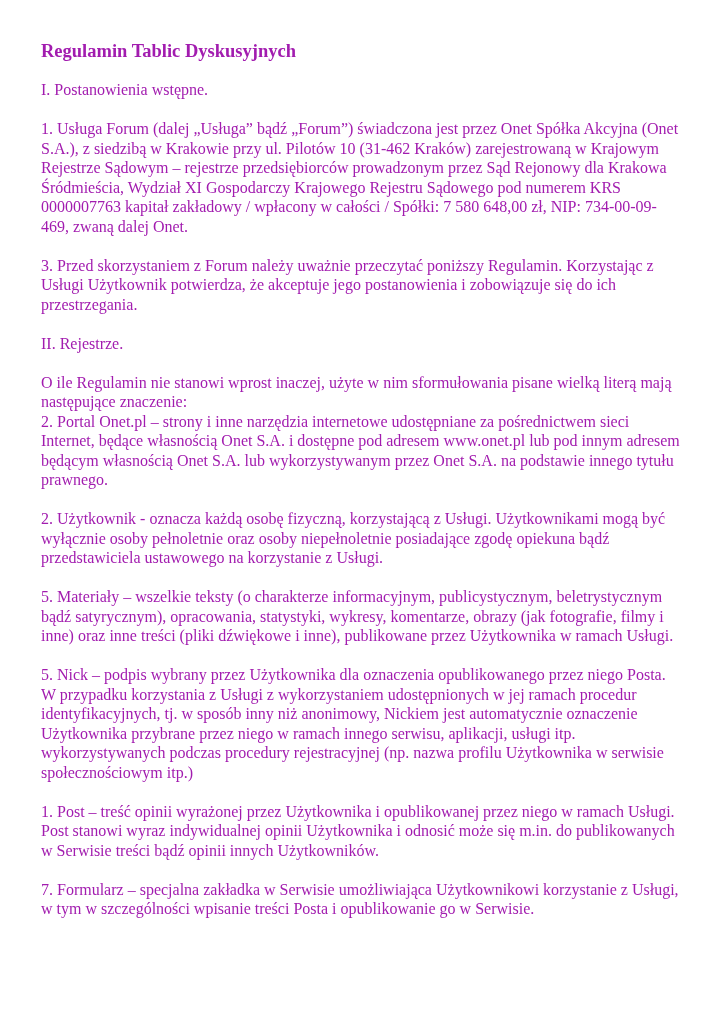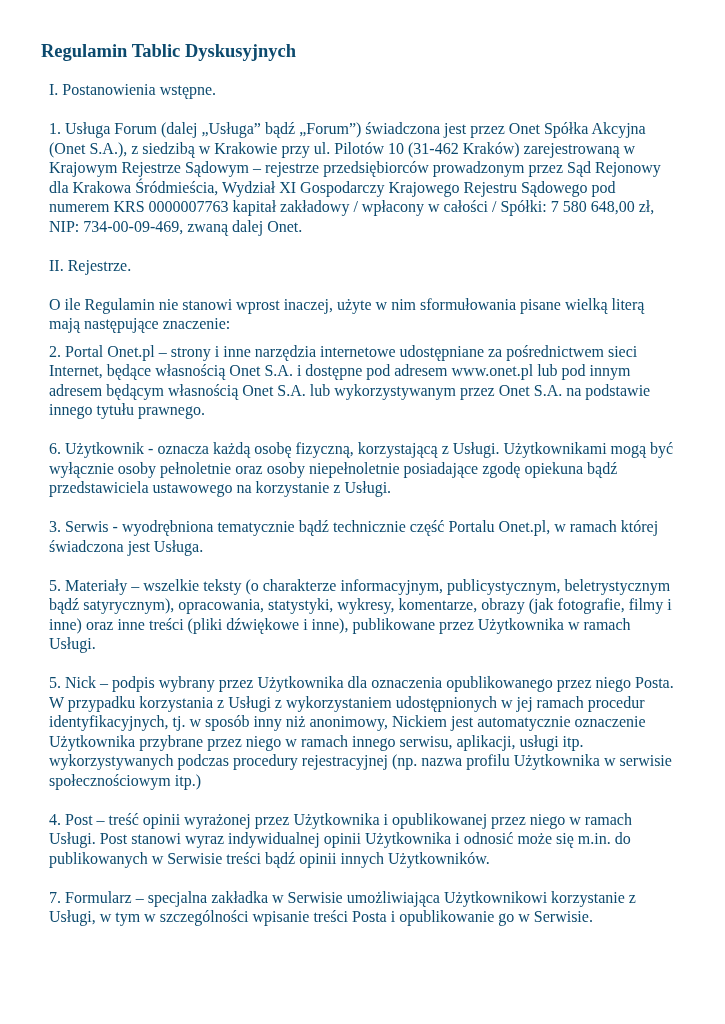--- a/index.html
+++ b/index.html
@@ -10,72 +10,72 @@
   body {
     width: 725px;
     height: 1024px;
     overflow: hidden;
   }
   .page {
     box-sizing: border-box;
     width: 725px;
     height: 1024px;
     background: #ffffff;
-    color: #0c4a6e;
+    color: #a21caf;
     padding: 40px 41px 0 41px;
     font-family: "Liberation Serif", "DejaVu Serif", serif;
     font-size: 16px;
     line-height: 19.5px;
     text-align: left;
   }
   .doc-title {
     font-size: 18.5px;
     line-height: 23px;
     font-weight: bold;
     margin: 0 0 17px 0;
   }
   .block {
     margin: 0 0 19.5px 0;
   }
   .para {
-    margin: 8px;
+    margin: 0;
     padding: 0;
   }
 </style>
 </head>
 <body>
 
 <div class="page">
   <h1 class="doc-title">Regulamin Tablic Dyskusyjnych</h1>
   <div>
       <div class="block">
         <p class="para"><span>I. Postanowienia wstępne.</span></p>
       </div>
       <div class="block">
         <p class="para"><span>1. Usługa Forum (dalej „Usługa” bądź „Forum”) świadczona jest przez Onet Spółka Akcyjna (Onet S.A.), z siedzibą w Krakowie przy ul. Pilotów 10 (31-462 Kraków) zarejestrowaną w Krajowym Rejestrze Sądowym – rejestrze przedsiębiorców prowadzonym przez Sąd Rejonowy dla Krakowa Śródmieścia, Wydział XI Gospodarczy Krajowego Rejestru Sądowego pod numerem KRS 0000007763 kapitał zakładowy / wpłacony w całości / Spółki: 7 580 648,00 zł, NIP: 734-00-09-469, zwaną dalej Onet.</span></p>
       </div>
       <div class="block">
+        <p class="para"><span>3. Przed skorzystaniem z Forum należy uważnie przeczytać poniższy Regulamin. Korzystając z Usługi Użytkownik potwierdza, że akceptuje jego postanowienia i zobowiązuje się do ich przestrzegania.</span></p>
+      </div>
+      <div class="block">
         <p class="para"><span>II. Rejestrze.</span></p>
       </div>
       <div class="block">
         <p class="para"><span>O ile Regulamin nie stanowi wprost inaczej, użyte w nim sformułowania pisane wielką literą mają następujące znaczenie:</span></p>
         <p class="para"><span>2. Portal Onet.pl – strony i inne narzędzia internetowe udostępniane za pośrednictwem sieci Internet, będące własnością Onet S.A. i dostępne pod adresem www.onet.pl lub pod innym adresem będącym własnością Onet S.A. lub wykorzystywanym przez Onet S.A. na podstawie innego tytułu prawnego.</span></p>
       </div>
       <div class="block">
-        <p class="para"><span>6. Użytkownik - oznacza każdą osobę fizyczną, korzystającą z Usługi. Użytkownikami mogą być wyłącznie osoby pełnoletnie oraz osoby niepełnoletnie posiadające zgodę opiekuna bądź przedstawiciela ustawowego na korzystanie z Usługi.</span></p>
-      </div>
-      <div class="block">
-        <p class="para"><span>3. Serwis - wyodrębniona tematycznie bądź technicznie część Portalu Onet.pl, w ramach której świadczona jest Usługa.</span></p>
+        <p class="para"><span>2. Użytkownik - oznacza każdą osobę fizyczną, korzystającą z Usługi. Użytkownikami mogą być wyłącznie osoby pełnoletnie oraz osoby niepełnoletnie posiadające zgodę opiekuna bądź przedstawiciela ustawowego na korzystanie z Usługi.</span></p>
       </div>
       <div class="block">
         <p class="para"><span>5. Materiały – wszelkie teksty (o charakterze informacyjnym, publicystycznym, beletrystycznym bądź satyrycznym), opracowania, statystyki, wykresy, komentarze, obrazy (jak fotografie, filmy i inne) oraz inne treści (pliki dźwiękowe i inne), publikowane przez Użytkownika w ramach Usługi.</span></p>
       </div>
       <div class="block">
         <p class="para"><span>5. Nick – podpis wybrany przez Użytkownika dla oznaczenia opublikowanego przez niego Posta. W przypadku korzystania z Usługi z wykorzystaniem udostępnionych w jej ramach procedur identyfikacyjnych, tj. w sposób inny niż anonimowy, Nickiem jest automatycznie oznaczenie Użytkownika przybrane przez niego w ramach innego serwisu, aplikacji, usługi itp. wykorzystywanych podczas procedury rejestracyjnej (np. nazwa profilu Użytkownika w serwisie społecznościowym itp.)</span></p>
       </div>
       <div class="block">
-        <p class="para"><span>4. Post – treść opinii wyrażonej przez Użytkownika i opublikowanej przez niego w ramach Usługi. Post stanowi wyraz indywidualnej opinii Użytkownika i odnosić może się m.in. do publikowanych w Serwisie treści bądź opinii innych Użytkowników.</span></p>
+        <p class="para"><span>1. Post – treść opinii wyrażonej przez Użytkownika i opublikowanej przez niego w ramach Usługi. Post stanowi wyraz indywidualnej opinii Użytkownika i odnosić może się m.in. do publikowanych w Serwisie treści bądź opinii innych Użytkowników.</span></p>
       </div>
       <div class="block">
         <p class="para"><span>7. Formularz – specjalna zakładka w Serwisie umożliwiająca Użytkownikowi korzystanie z Usługi, w tym w szczególności wpisanie treści Posta i opublikowanie go w Serwisie.</span></p>
       </div>
     </div>
 </div>
 
 </body></html>

